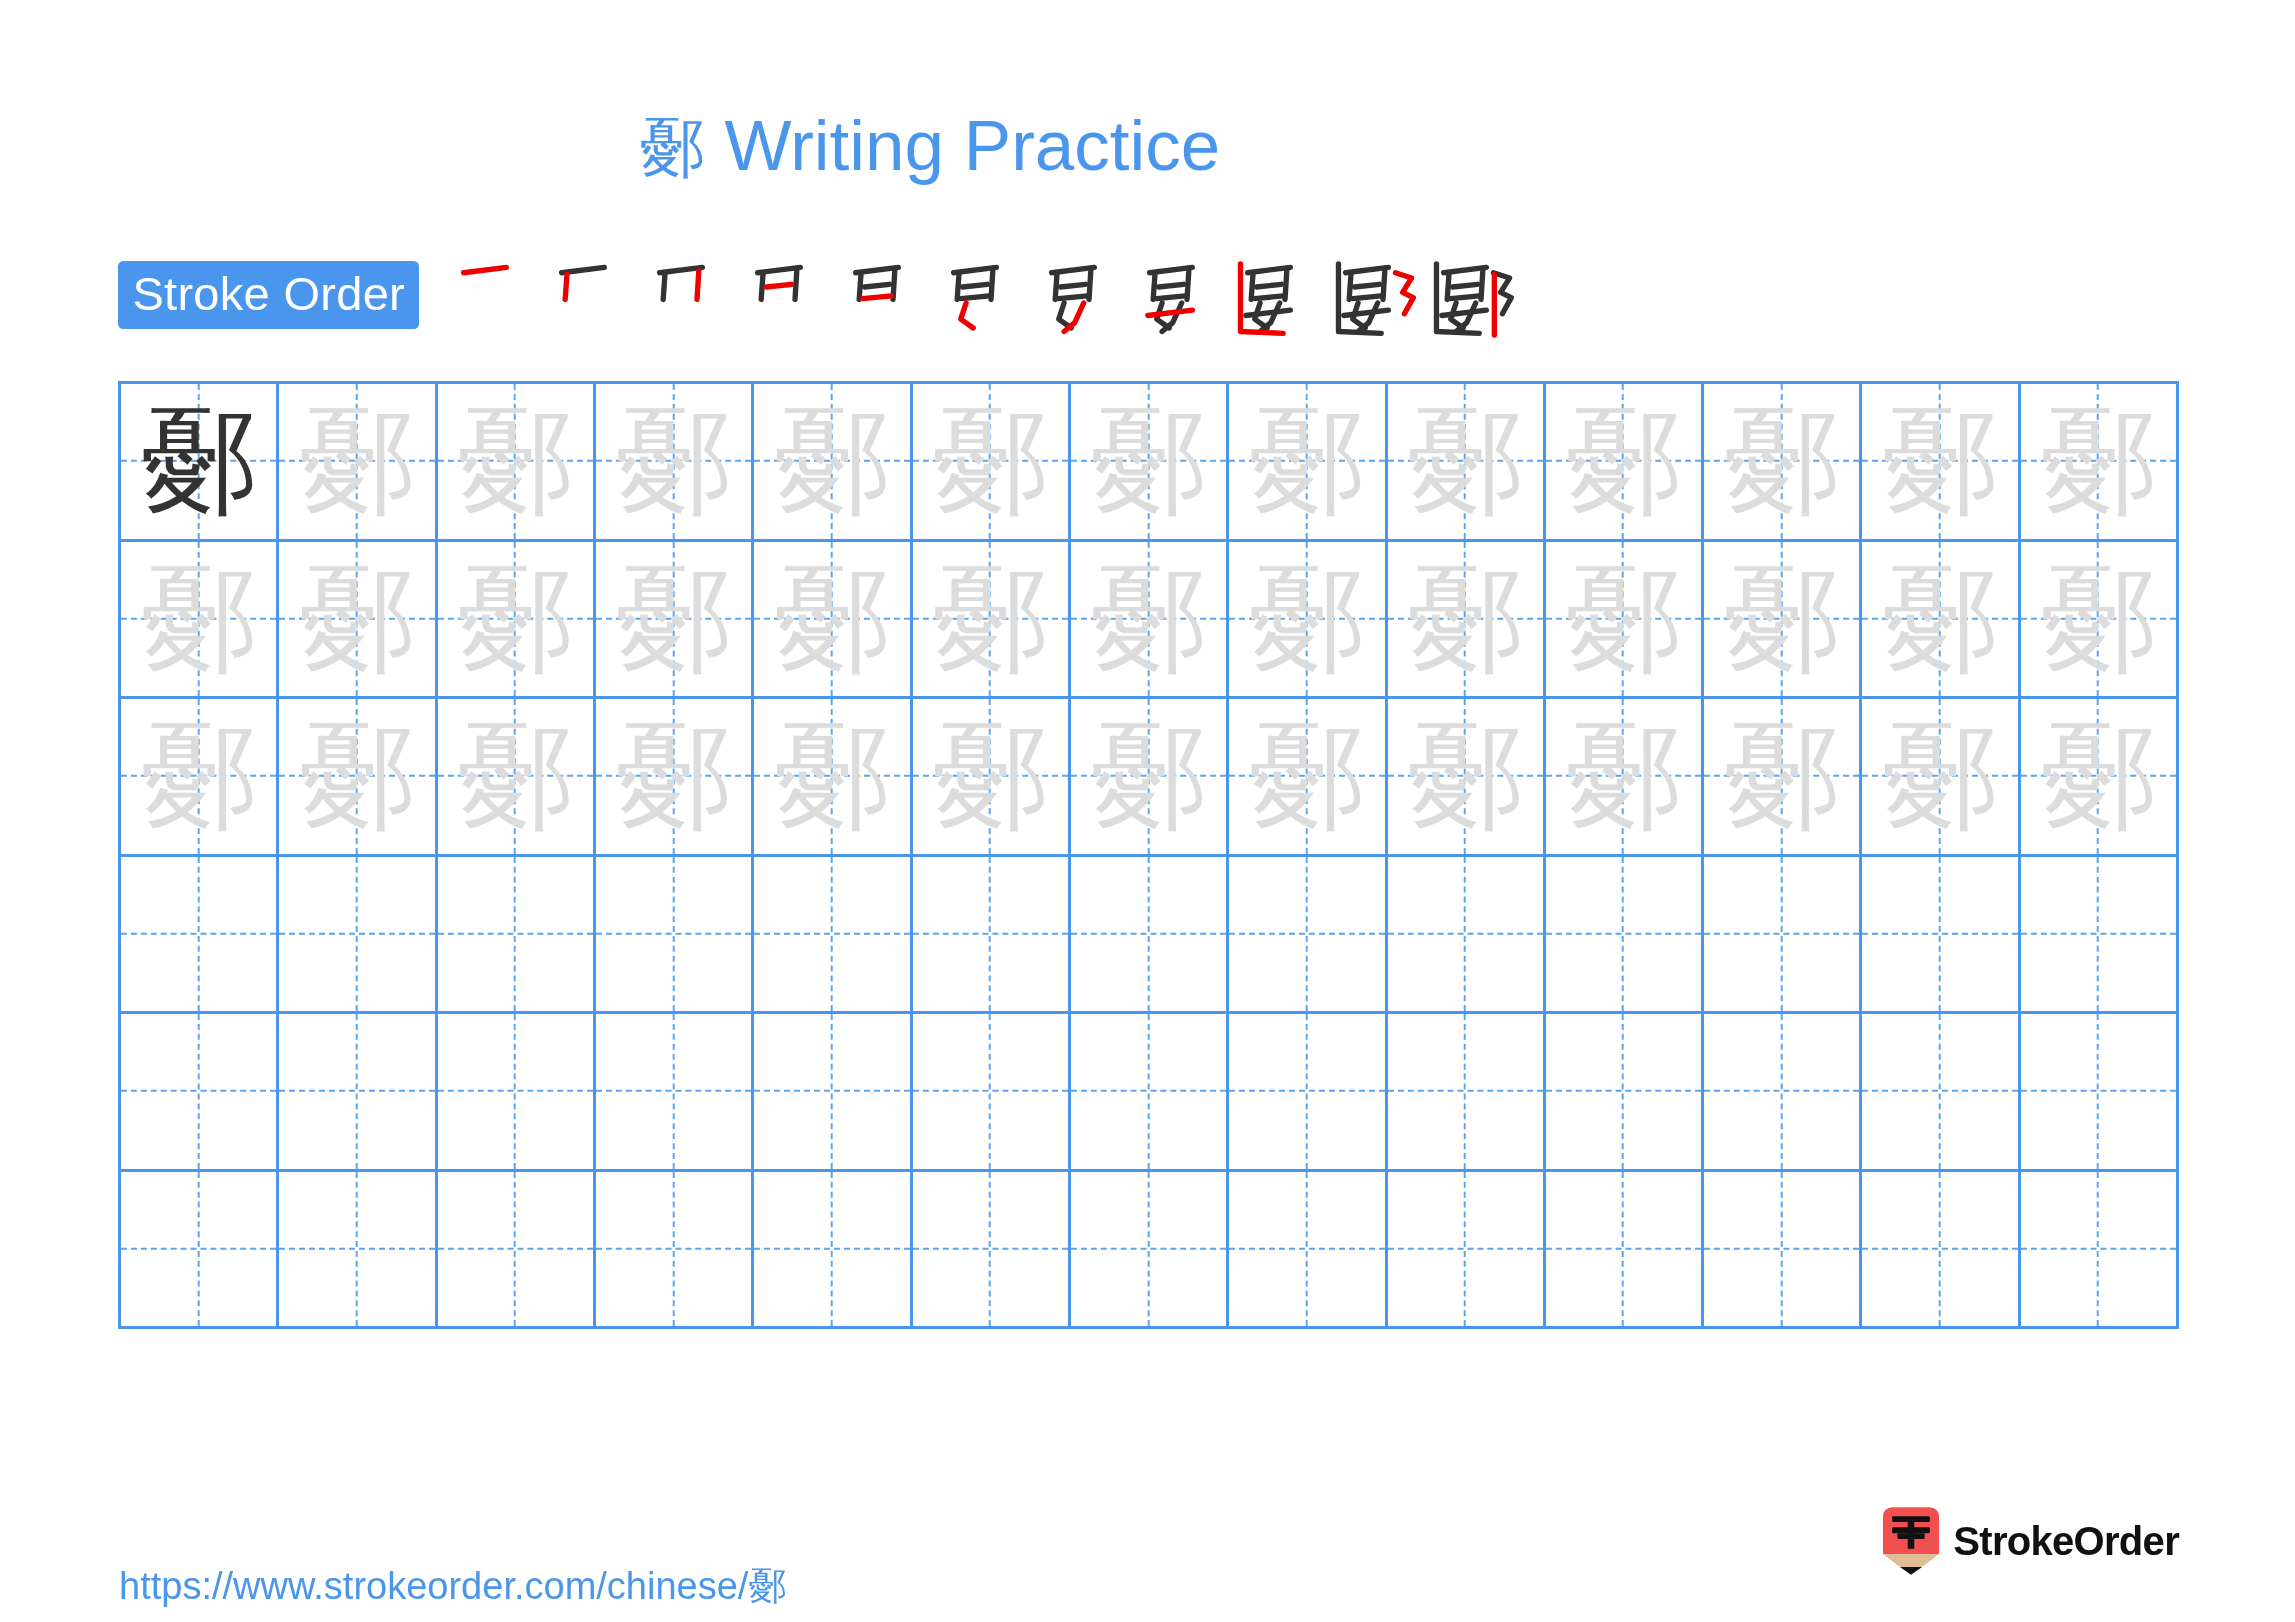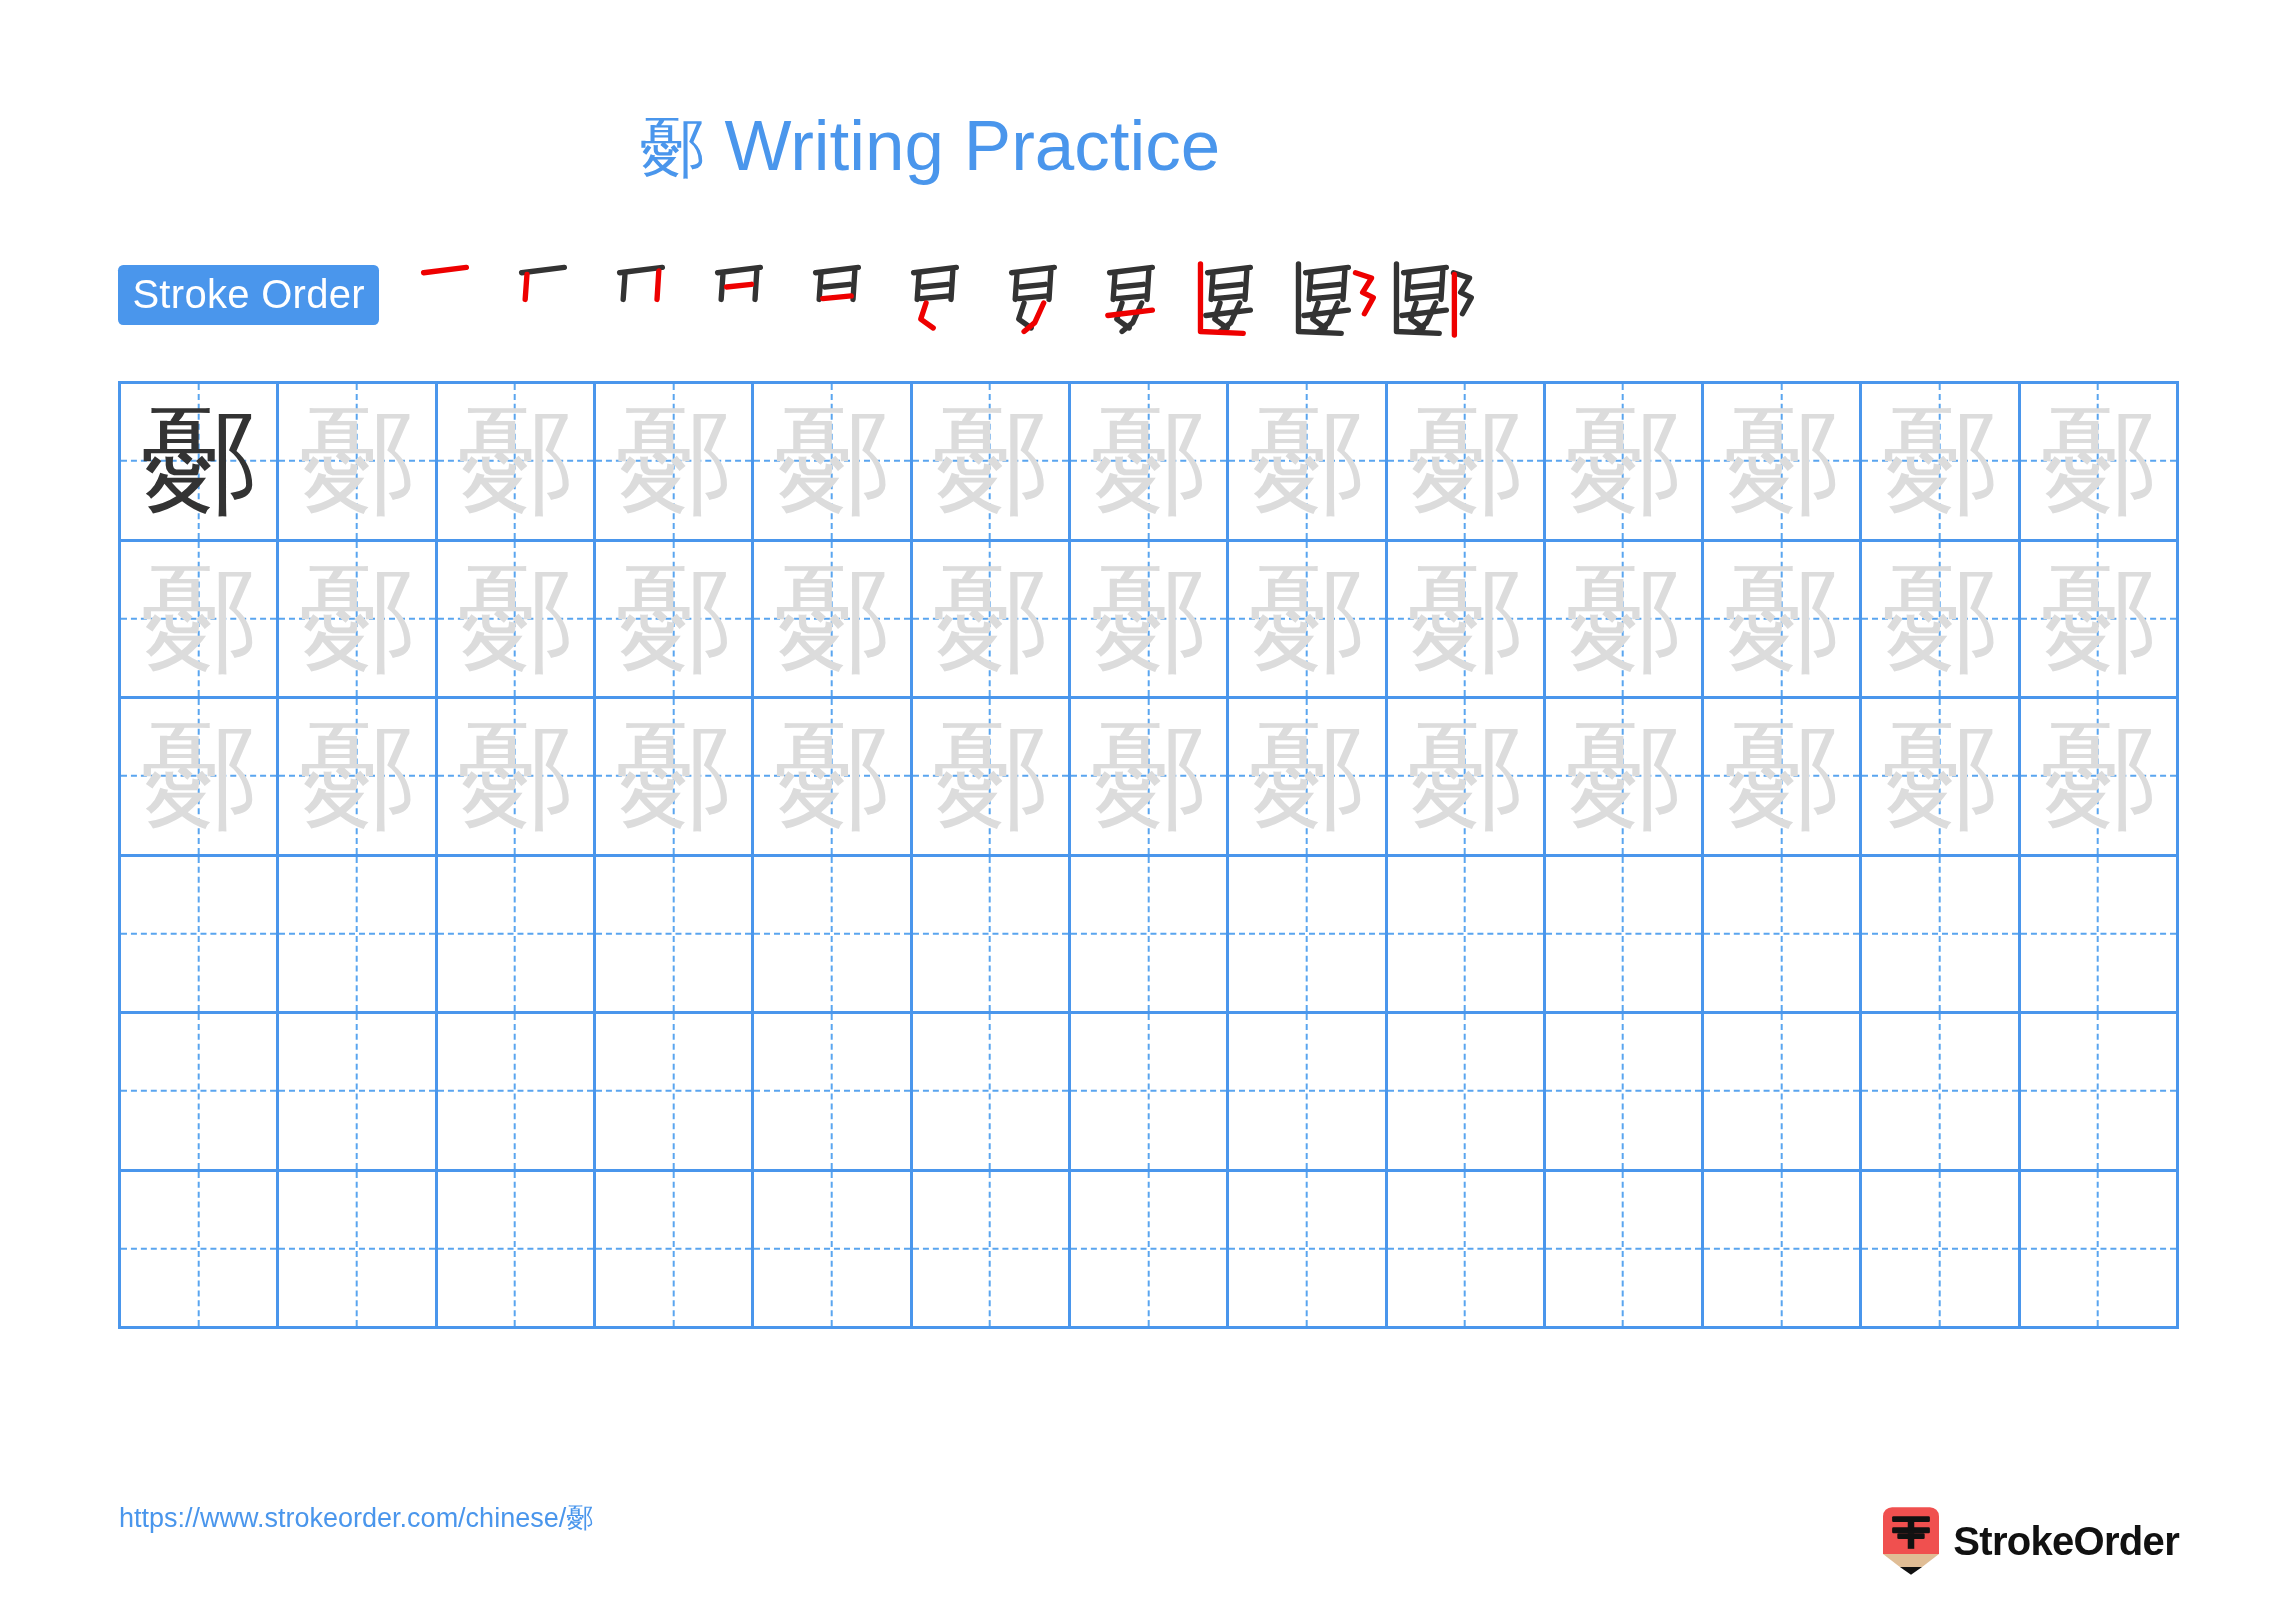--- a/index.html
+++ b/index.html
@@ -38,21 +38,21 @@
     position: absolute;
     top: 259px;
     left: 118px;
     height: 72px;
     display: flex;
     align-items: center;
   }
   #stroke-order-badge {
     background: #4a96ec;
     color: #ffffff;
-    font-size: 40px;
+    font-size: 47px;
     line-height: 1;
     padding: 9.2px 14.4px 11.8px 14.4px;
     border-radius: 5.2px;
     white-space: nowrap;
     letter-spacing: 0.3px;
   }
   #stroke-list {
     display: flex;
     align-items: center;
     margin-left: 25px;
@@ -130,22 +130,22 @@
     line-height: 1;
     user-select: none;
   }
   .cell-char.model { color: #333333; }
   .cell-char.trace { color: #dcdcdc; }
 
   
   #footer-url {
     position: absolute;
     left: 119px;
-    top: 1504px;
-    font-size: 27px;
+    top: 1567px;
+    font-size: 38px;
     color: #4a96ec;
     white-space: nowrap;
     line-height: 1;
   }
   #footer-url .url-char {
     font-family: "DejaVu Sans", sans-serif;
   }
   #brand-logo {
     position: absolute;
     right: 116px;

